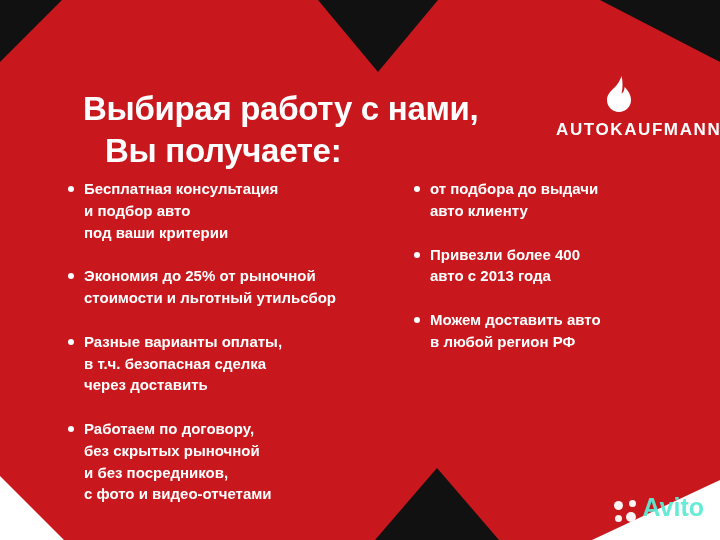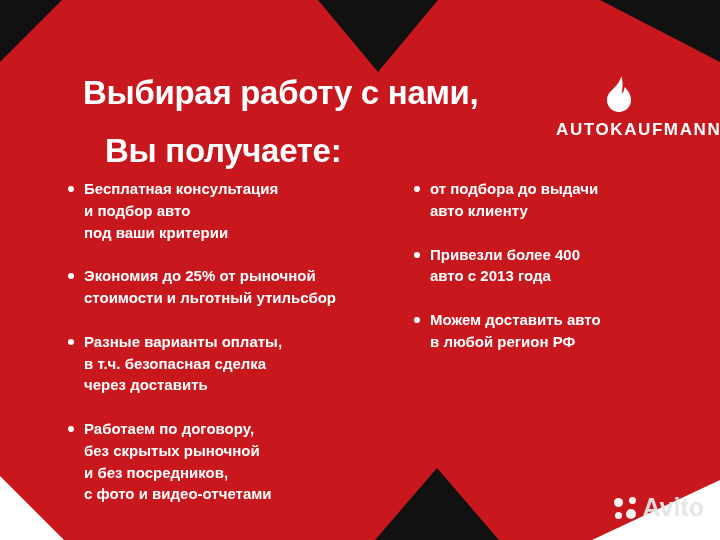--- a/index.html
+++ b/index.html
@@ -70,35 +70,34 @@
     width: 0;
     height: 0;
     border-bottom: 60px solid #ffffff;
     border-left: 128px solid transparent;
   }
 
   
   .headline {
     position: absolute;
     left: 83px;
-    top: 72px;
+    top: 88px;
     width: 520px;
     color: #ffffff;
     font-size: 33px;
     font-weight: bold;
     line-height: 1.28;
     letter-spacing: -0.3px;
   }
   .headline .line {
     display: block;
     white-space: nowrap;
   }
   .headline .line2 {
     padding-left: 22px;
-    margin-top: 16px;
   }
 
   
   .logo {
     position: absolute;
     right: 38px;
     top: 74px;
     width: 126px;
     text-align: center;
     color: #ffffff;
@@ -155,23 +154,23 @@
     display: block;
     white-space: nowrap;
   }
 
   
   .watermark {
     position: absolute;
     right: 16px;
     bottom: 18px;
     display: flex;
-    align-items: center;
+    align-items: flex-end;
     gap: 6px;
-    color: #e5e5e5;
+    color: #5eead4;
     font-size: 25px;
     font-weight: bold;
     opacity: 0.95;
   }
   .wm-dots {
     position: relative;
     width: 22px;
     height: 22px;
   }
   .wm-dots i {

